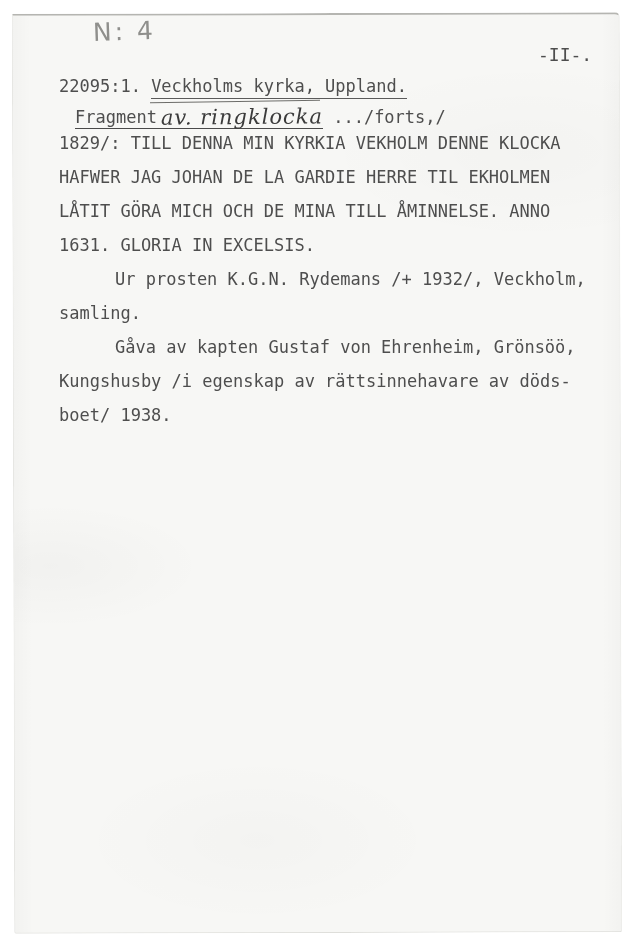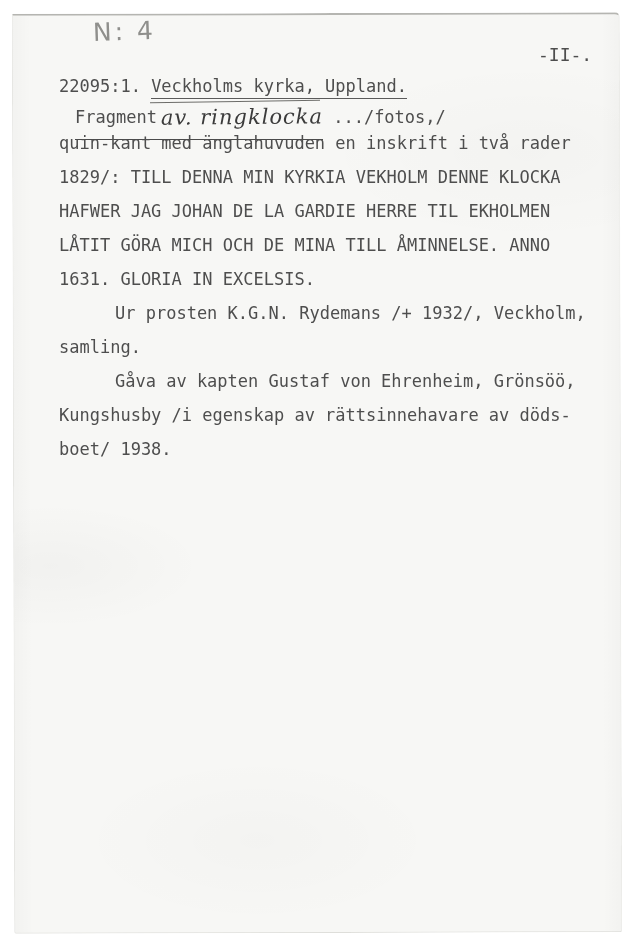--- a/index.html
+++ b/index.html
@@ -78,21 +78,21 @@
     transform: rotate(-0.8deg);
   }
   .subheading {
     position: absolute;
     left: 75px;
     top: 104px;
     white-space: pre;
   }
   .subheading .underlined {
     border-bottom: 1.7px solid #4a4a4a;
-    padding-bottom: 11px;
+    padding-bottom: 0;
     display: inline-block;
   }
   .handwritten {
     font-family: "DejaVu Serif", serif;
     font-style: italic;
     font-size: 21px;
     letter-spacing: 1px;
     color: #3b3b3b;
     position: relative;
     top: 1px;
@@ -129,24 +129,23 @@
   <div class="card"></div>
 
   <div class="pencil-note">N: 4</div>
 
   <div class="page-number typed">-II-.</div>
 
   <div class="heading typed"><span>22095:1. </span><span class="title">Veckholms kyrka, Uppland.</span></div>
 
   <div class="underline-stroke"></div>
 
-  <div class="subheading typed"><span class="underlined"><span>Fragment</span><span class="handwritten">av. ringklocka</span></span><span> .../fotos,/</span></div>
+  <div class="subheading typed"><span class="underlined"><span>Fragment</span><span class="handwritten">av. ringklocka</span></span><span> .../forts,/</span></div>
 
   <div class="body-lines typed">
-    <div class="line">quin-kant med änglahuvuden en inskrift i två rader</div>
     <div class="line">1829/: TILL DENNA MIN KYRKIA VEKHOLM DENNE KLOCKA</div>
     <div class="line">HAFWER JAG JOHAN DE LA GARDIE HERRE TIL EKHOLMEN</div>
     <div class="line">LÅTIT GÖRA MICH OCH DE MINA TILL ÅMINNELSE. ANNO</div>
     <div class="line">1631. GLORIA IN EXCELSIS.</div>
     <div class="line indent-para">Ur prosten K.G.N. Rydemans /+ 1932/, Veckholm,</div>
     <div class="line">samling.</div>
     <div class="line indent-para">Gåva av kapten Gustaf von Ehrenheim, Grönsöö,</div>
     <div class="line">Kungshusby /i egenskap av rättsinnehavare av döds-</div>
     <div class="line">boet/ 1938.</div>
   </div>

